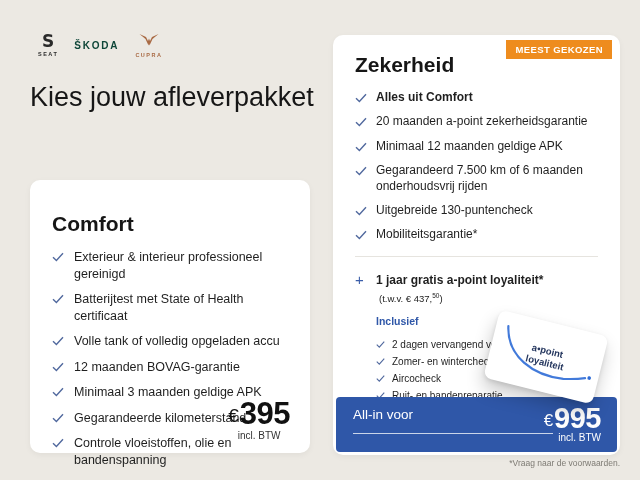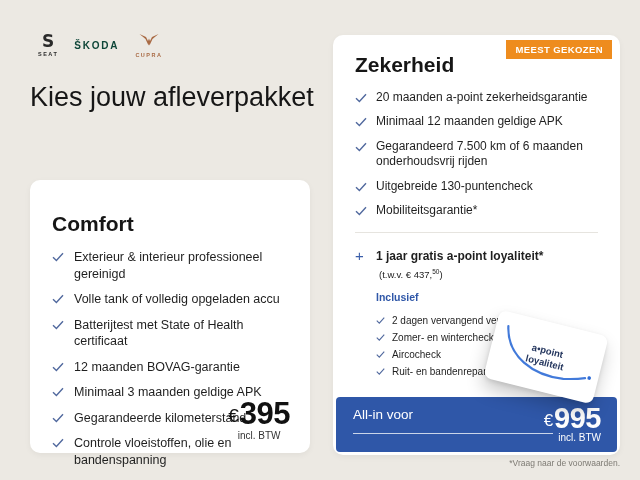--- a/index.html
+++ b/index.html
@@ -132,29 +132,29 @@
           </svg>
         </span>
         <span>Exterieur &amp; interieur professioneel gereinigd</span>
       </li>
     <li>
         <span class="chk">
           <svg viewBox="0 0 12 10">
             <polyline points="1,5.2 4.4,8.5 11,1.2" fill="none" stroke="#51699E" stroke-width="1.4"></polyline>
           </svg>
         </span>
+        <span>Batterijtest met State of Health certificaat</span>
+      </li>
+    <li>
+        <span class="chk">
+          <svg viewBox="0 0 12 10">
+            <polyline points="1,5.2 4.4,8.5 11,1.2" fill="none" stroke="#51699E" stroke-width="1.4"></polyline>
+          </svg>
+        </span>
         <span>Volle tank of volledig opgeladen accu</span>
-      </li>
-    <li>
-        <span class="chk">
-          <svg viewBox="0 0 12 10">
-            <polyline points="1,5.2 4.4,8.5 11,1.2" fill="none" stroke="#51699E" stroke-width="1.4"></polyline>
-          </svg>
-        </span>
-        <span>Batterijtest met State of Health certificaat</span>
       </li>
     <li>
         <span class="chk">
           <svg viewBox="0 0 12 10">
             <polyline points="1,5.2 4.4,8.5 11,1.2" fill="none" stroke="#51699E" stroke-width="1.4"></polyline>
           </svg>
         </span>
         <span>12 maanden BOVAG-garantie</span>
       </li>
     <li>
@@ -185,20 +185,28 @@
   <div class="price-block">
     <div class="price-line"><span class="price-euro">€</span><span class="price-num">395</span></div>
     <div class="price-note">incl. BTW</div>
   </div>
 </section>
 
 <section class="card card-zekerheid">
   <span class="badge">MEEST GEKOZEN</span>
   <h2 class="card-title">Zekerheid</h2>
   <ul class="checklist">
+    <li class="bold-item">
+        <span class="chk">
+          <svg viewBox="0 0 12 10">
+            <polyline points="1,5.2 4.4,8.5 11,1.2" fill="none" stroke="#51699E" stroke-width="1.4"></polyline>
+          </svg>
+        </span>
+        <span>Alles uit Comfort</span>
+      </li>
     <li>
         <span class="chk">
           <svg viewBox="0 0 12 10">
             <polyline points="1,5.2 4.4,8.5 11,1.2" fill="none" stroke="#51699E" stroke-width="1.4"></polyline>
           </svg>
         </span>
         <span>20 maanden a-point zekerheidsgarantie</span>
       </li>
     <li>
         <span class="chk">

